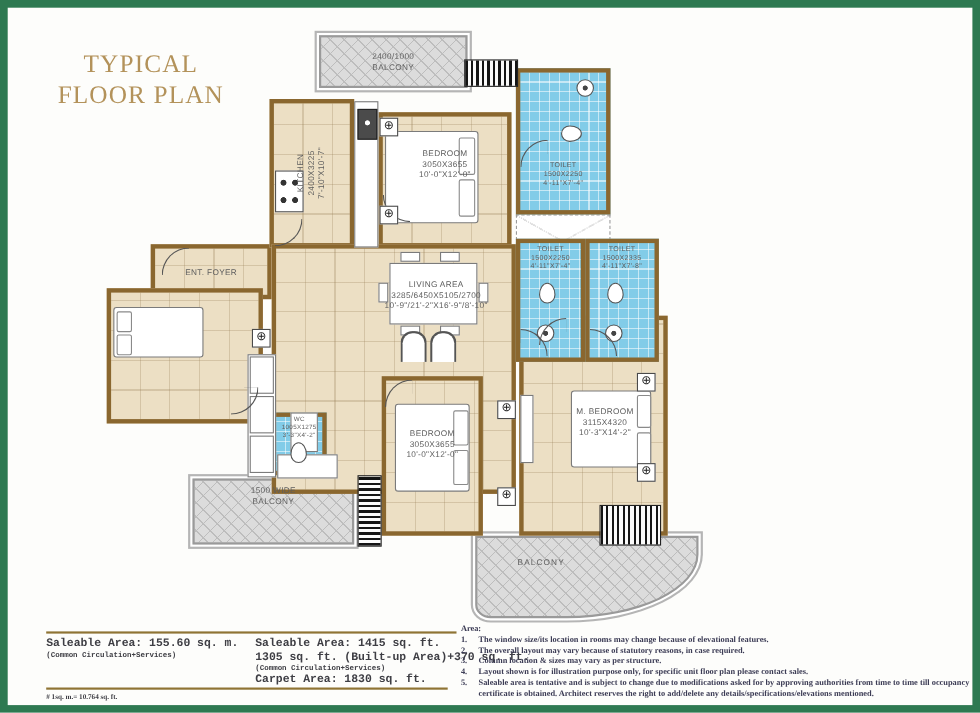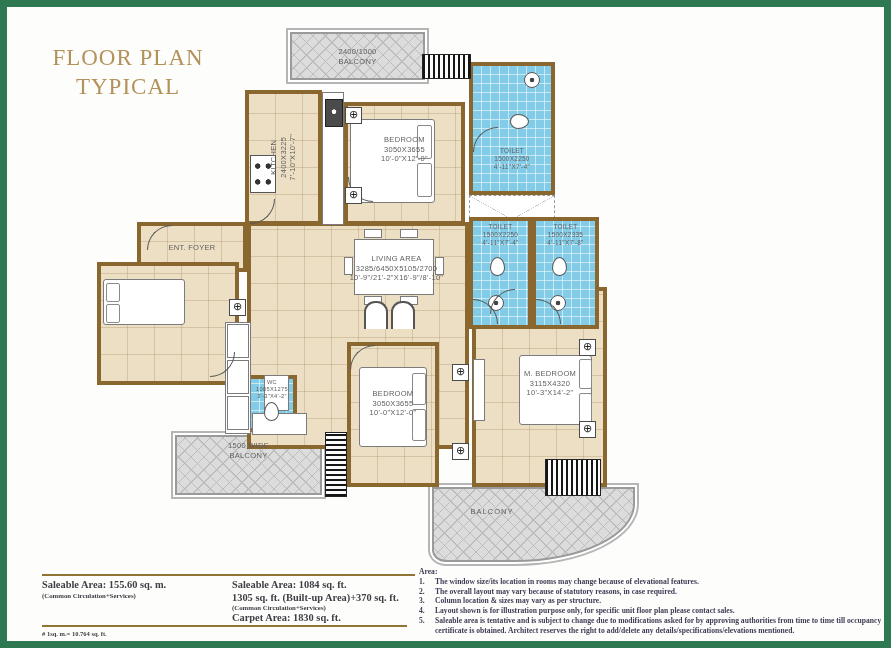--- a/index.html
+++ b/index.html
@@ -64,39 +64,39 @@
   .kp-text{position:absolute;left:0;right:0;text-align:center;font-size:9px;letter-spacing:1.4px;color:#3f3f3f;}
   .kp-underline{display:inline-block;border-bottom:1px solid #3f3f3f;padding-bottom:1px;}
   .kp-shape{position:absolute;box-sizing:border-box;border:1.4px solid #5a5a5a;}
   .kp-xbox{background:
      linear-gradient(45deg,transparent 45%,#5a5a5a 45% 55%,transparent 55%),
      linear-gradient(135deg,transparent 45%,#5a5a5a 45% 55%,transparent 55%),#fff;}
   .kp-stair{background:repeating-linear-gradient(0deg,#5a5a5a 0 1px,transparent 1px 4px),#fff;}
   .kp-unit-label{position:absolute;font-size:8px;letter-spacing:1px;color:#2e2e2e;z-index:3;}
   
   .rule{position:absolute;height:2px;background:#8f7434;}
-  .areacol{position:absolute;font-family:Liberation Serif, serif;font-weight:bold;color:#3e3e44;}
+  .areacol{position:absolute;font-family:Liberation Mono, monospace;font-weight:bold;color:#3e3e44;}
   .areacol .big{font-size:10.4px;line-height:12.5px;white-space:nowrap;}
   .areacol .small{font-size:6.8px;line-height:8px;white-space:nowrap;}
   .footnote{position:absolute;font-family:"Liberation Serif",serif;font-weight:bold;
             font-size:6.5px;color:#3e3e44;}
   .notes{position:absolute;left:412px;top:560px;width:464px;font-family:"Liberation Serif",serif;
          font-weight:bold;color:#3c3c55;font-size:7.6px;line-height:9.8px;}
   .note-row{display:flex;}
   .note-num{flex:0 0 16px;}
   .note-text{flex:1;}
 </style>
 </head>
 <body>
 
 <div class="page">
 
   <div class="title">
+    <span>TYPICAL</span>
     <span>FLOOR PLAN</span>
-    <span>TYPICAL</span>
   </div>
 
   <div class="plan">
 
     <div class="balc" style="left:198px;top:15px;width:135px;height:48px"></div>
     <div class="balc" style="left:83px;top:418px;width:147px;height:60px"></div>
     <div class="balc" style="left:340px;top:470px;width:203px;height:75px;border-radius:0 0 120px 14px/0 0 58px 12px"></div>
     <div class="shaft" style="left:377px;top:178px;width:86px;height:49px"></div>
 
     <div class="room" style="left:45px;top:205px;width:110px;height:50px"></div>
@@ -244,21 +244,21 @@
 
 
   <div class="rule" style="left:35px;top:567px;width:373px"></div>
 
   <div class="areacol" style="left:35px;top:572px;width:188px">
     <div class="big">Saleable Area: 155.60 sq. m.</div>
     <div class="small">(Common Circulation+Services)</div>
   </div>
 
   <div class="areacol" style="left:225px;top:572px;width:188px">
-    <div class="big">Saleable Area: 1084 sq. ft.</div>
+    <div class="big">Saleable Area: 1415 sq. ft.</div>
     <div class="big">1305 sq. ft. (Built-up Area)+370 sq. ft.</div>
     <div class="small">(Common Circulation+Services)</div>
     <div class="big">Carpet Area: 1830 sq. ft.</div>
   </div>
 
   <div class="rule" style="left:35px;top:618px;width:365px"></div>
   <div class="footnote" style="left:35px;top:623px"># 1sq. m.= 10.764 sq. ft.</div>
 
   <div class="notes">
     <div>Area:</div>

